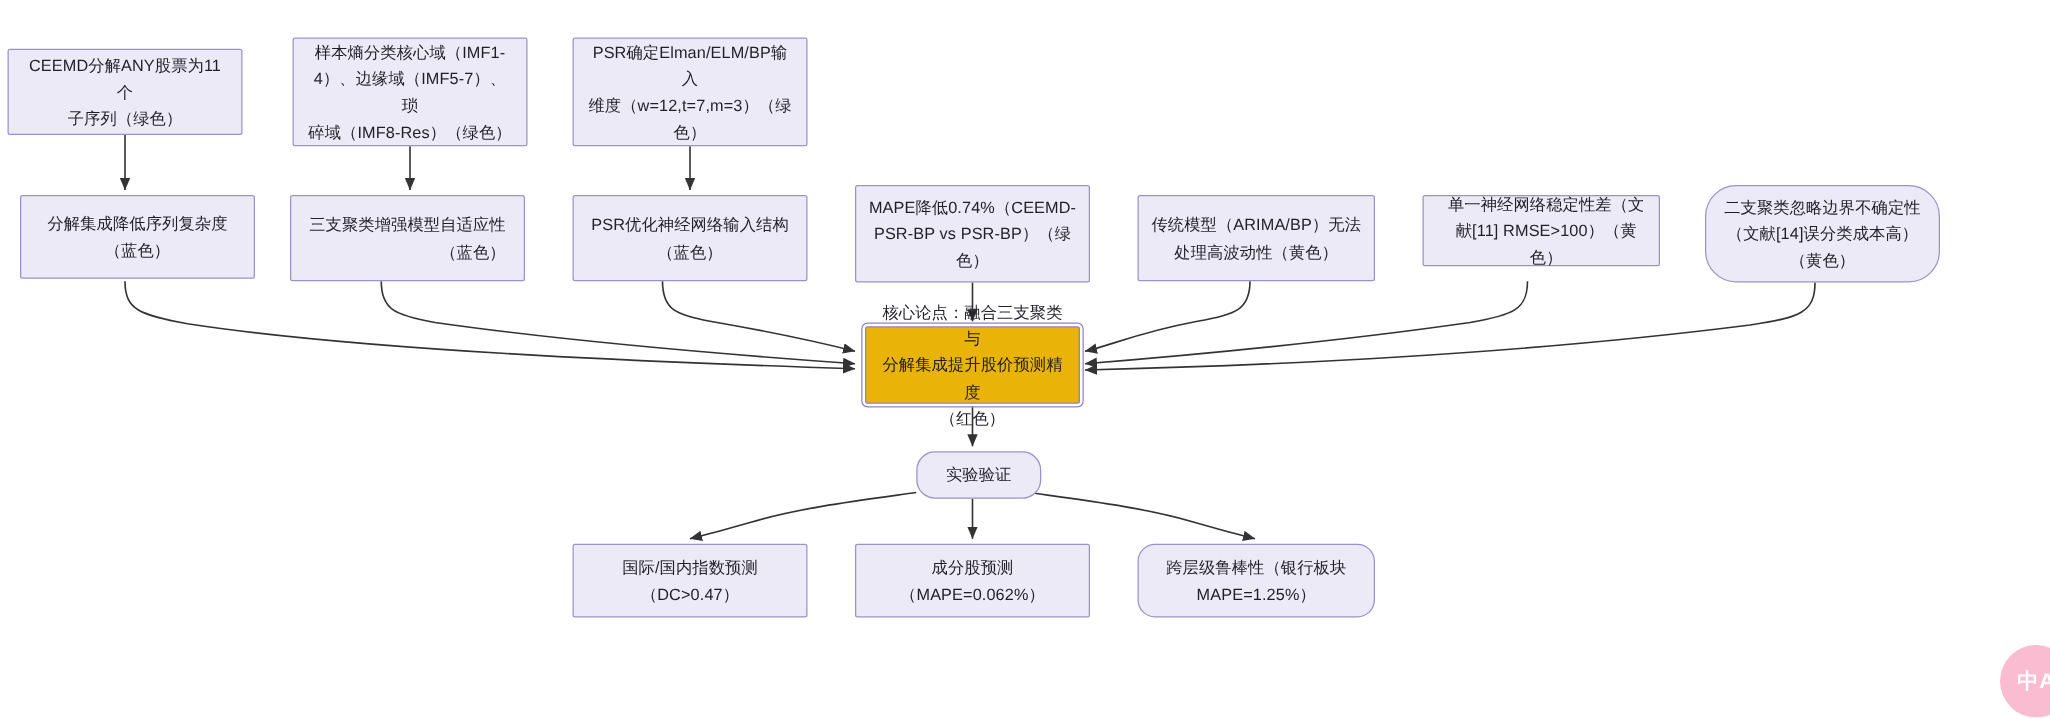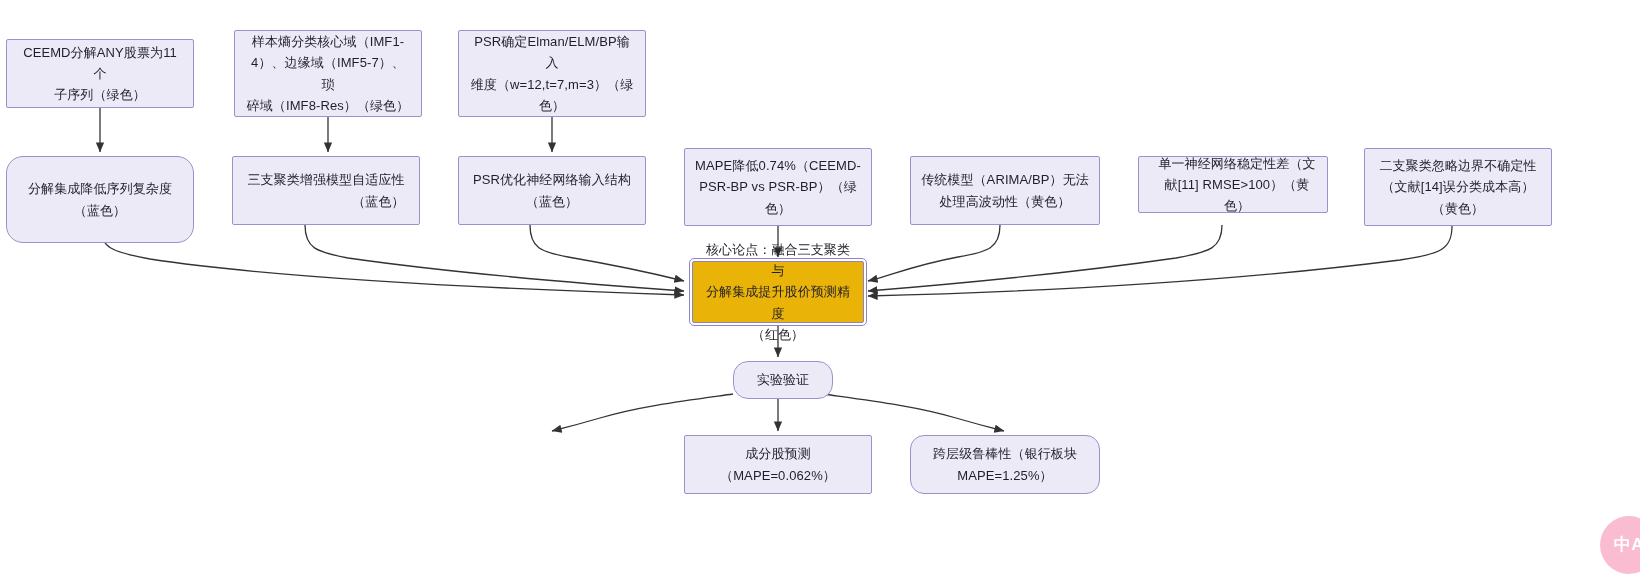--- a/index.html
+++ b/index.html
@@ -114,21 +114,21 @@
 4）、边缘域（IMF5-7）、琐
 碎域（IMF8-Res）（绿色）</span>
   </div>
 
   <div class="node" style="left:458px; top:30px; width:188px; height:87px;">
     <span class="node-label">PSR确定Elman/ELM/BP输入
 维度（w=12,t=7,m=3）（绿
 色）</span>
   </div>
 
-  <div class="node" style="left:6px; top:156px; width:188px; height:87px;border-radius:17px;">
+  <div class="node" style="left:16px; top:156px; width:188px; height:67px;">
     <span class="node-label">分解集成降低序列复杂度
 （蓝色）</span>
   </div>
 
   <div class="node" style="left:232px; top:156px; width:188px; height:69px;text-align:right;">
     <span class="node-label">三支聚类增强模型自适应性
 （蓝色）</span>
   </div>
 
   <div class="node" style="left:458px; top:156px; width:188px; height:69px;">
@@ -145,36 +145,40 @@
   <div class="node" style="left:910px; top:156px; width:190px; height:69px;">
     <span class="node-label">传统模型（ARIMA/BP）无法
 处理高波动性（黄色）</span>
   </div>
 
   <div class="node" style="left:1138px; top:156px; width:190px; height:57px;padding-left:18px;">
     <span class="node-label">单一神经网络稳定性差（文
 献[11] RMSE&gt;100）（黄色）</span>
   </div>
 
-  <div class="node" style="left:1364px; top:148px; width:188px; height:78px;">
+  <div class="node" style="left:1364px; top:148px; width:188px; height:78px;border-radius:25px;">
     <span class="node-label">二支聚类忽略边界不确定性
 （文献[14]误分类成本高）
 （黄色）</span>
   </div>
 
   <div class="node core" style="left:692px; top:261px; width:172px; height:62px;">
     <span class="node-label">核心论点：融合三支聚类与
 分解集成提升股价预测精度
 （红色）</span>
   </div>
 
   <div class="node" style="left:733px; top:361px; width:100px; height:38px;border-radius:15px;">
     <span class="node-label">实验验证</span>
   </div>
 
+  <div class="node" style="left:458px; top:435px; width:188px; height:59px;">
+    <span class="node-label">国际/国内指数预测
+（DC&gt;0.47）</span>
+  </div>
 
   <div class="node" style="left:684px; top:435px; width:188px; height:59px;">
     <span class="node-label">成分股预测
 （MAPE=0.062%）</span>
   </div>
 
   <div class="node" style="left:910px; top:435px; width:190px; height:59px;border-radius:14px;">
     <span class="node-label">跨层级鲁棒性（银行板块
 MAPE=1.25%）</span>
   </div>

